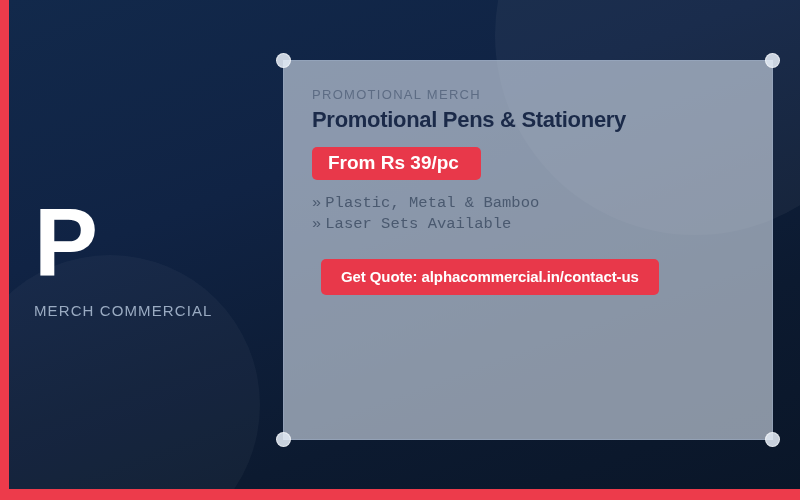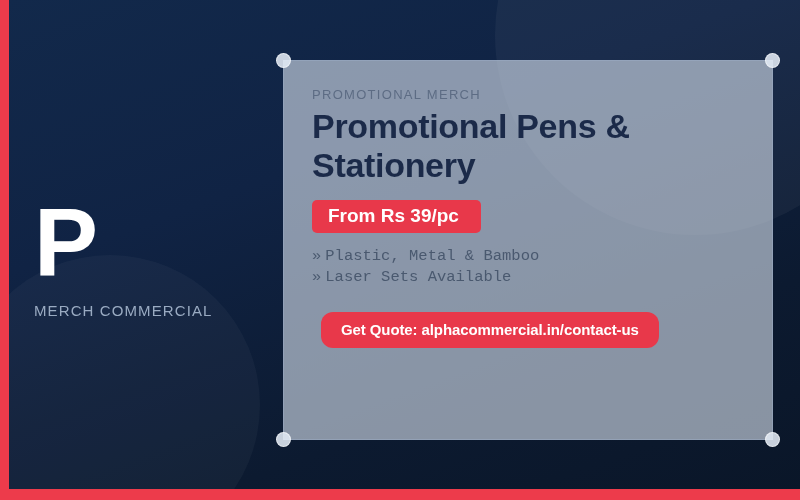--- a/index.html
+++ b/index.html
@@ -109,21 +109,21 @@
 
   .eyebrow {
     font-size: 13px;
     letter-spacing: 1.3px;
     color: #5d6c84;
     font-weight: 400;
     margin-bottom: 5px;
   }
 
   .headline {
-    font-size: 34px;
+    font-size: 22px;
     font-weight: 700;
     color: #1b2a49;
     letter-spacing: -0.3px;
     line-height: 1.15;
     margin-bottom: 15px;
   }
 
   .price-badge {
     display: inline-block;
     background: #e8384a;
@@ -147,21 +147,21 @@
 
   .cta {
     display: inline-block;
     margin-top: 25px;
     margin-left: 9px;
     background: #e8384a;
     color: #ffffff;
     font-size: 15px;
     font-weight: 700;
     padding: 9px 20px 10px 20px;
-    border-radius: 12px;
+    border-radius: 5px;
     letter-spacing: -0.1px;
     white-space: nowrap;
     cursor: pointer;
   }
 </style>
 </head>
 <body>
 
 <div id="banner">
 

